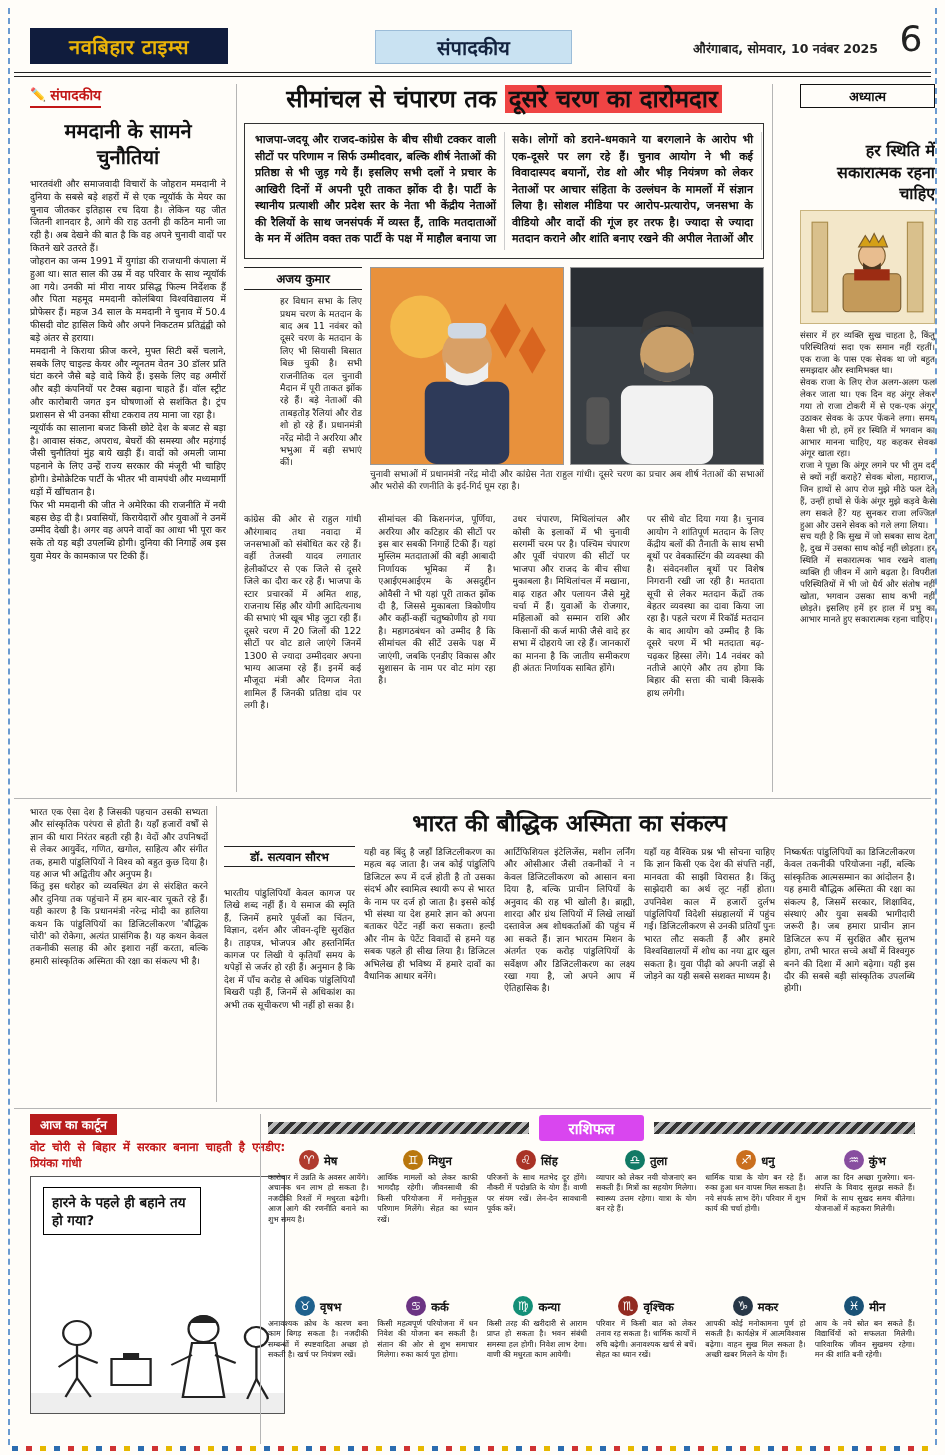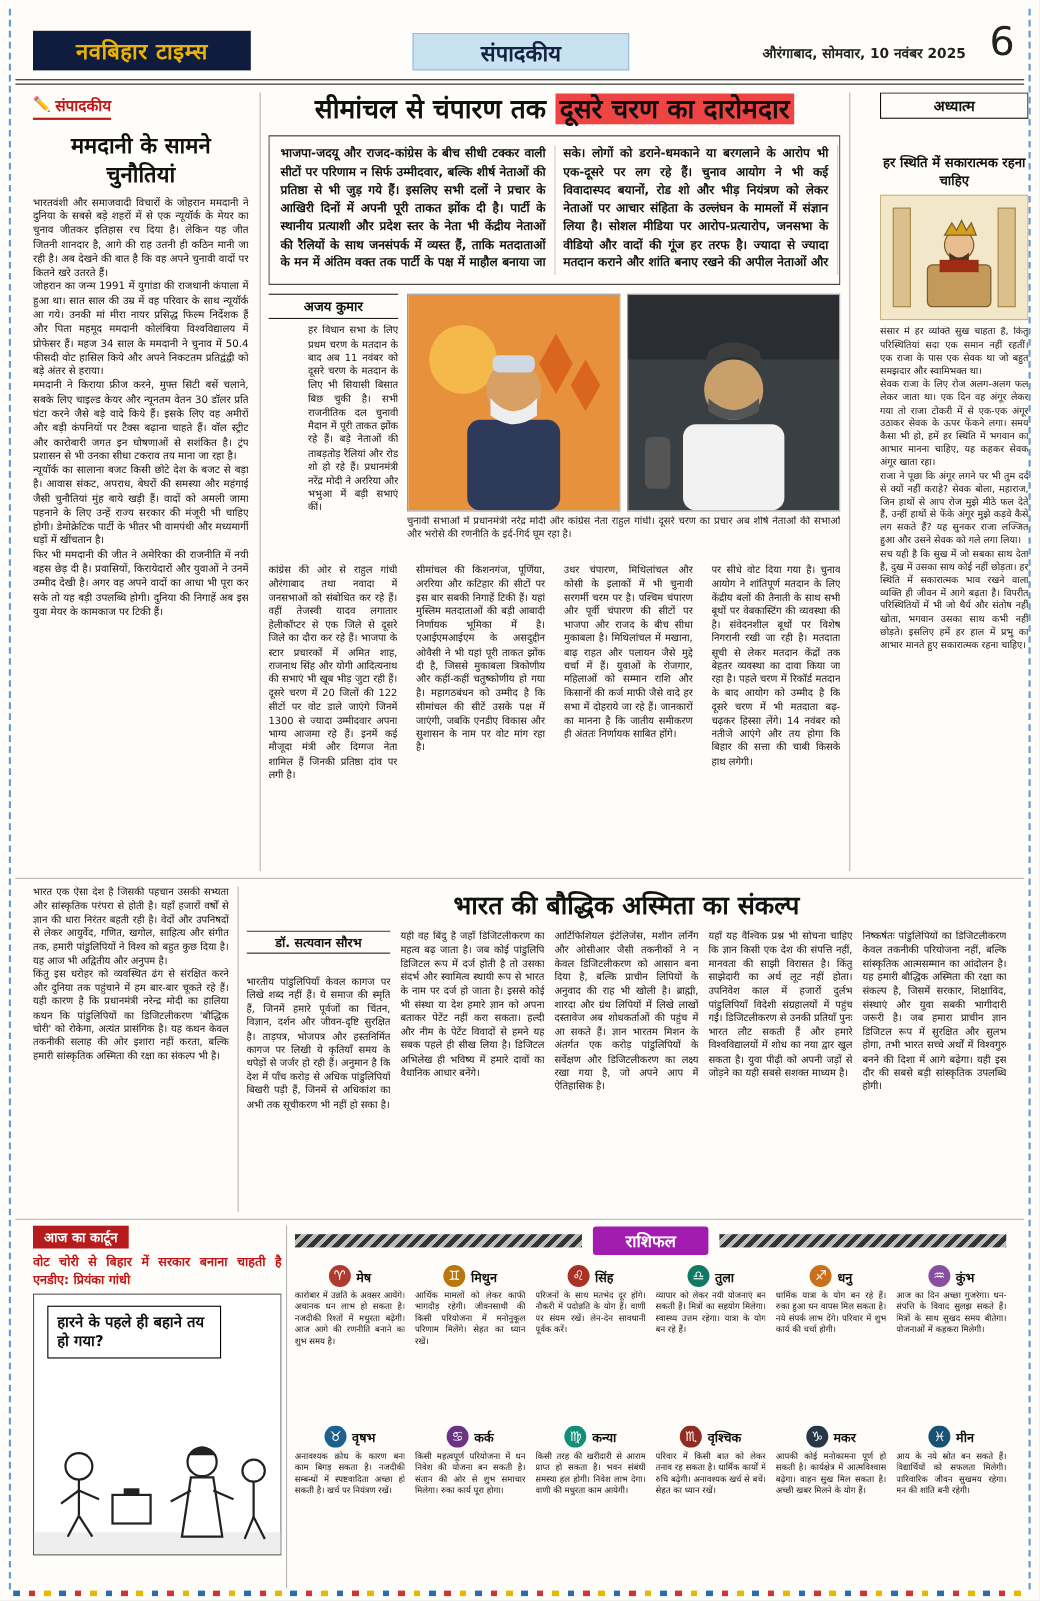--- a/index.html
+++ b/index.html
@@ -43,44 +43,44 @@
   .col1-text{flex:1;overflow:hidden;}
   .photos-wrap{flex:1;display:flex;flex-direction:column;}
   .photo-row{display:flex;gap:6px;height:198px;}
   .photo{flex:1;position:relative;overflow:hidden;border:1px solid #999;}
   .caption{font-size:9px;line-height:1.3;margin-top:4px;color:#222;text-align:justify;overflow:hidden;}
   .cols4{display:flex;gap:17px;margin-top:8px;height:266px;}
   .cols4 > div{flex:1;overflow:hidden;}
   
   .right-col{left:800px;top:84px;width:135px;height:708px;overflow:hidden;}
   .spir-label{border:1.5px solid #111;font-weight:bold;font-size:13px;text-align:center;padding:2px 0;margin-bottom:5px;}
-  .spir-head{font-size:12px;font-weight:bold;text-align:center;line-height:1.35;margin-bottom:5px;margin-top:32px;}
+  .spir-head{font-size:16px;font-weight:bold;text-align:right;line-height:1.35;margin-bottom:5px;margin-top:32px;}
   .illus{height:112px;background:#f3e7c9;border:1px solid #c9b47f;margin-bottom:6px;overflow:hidden;}
   .spir-body{font-size:8.6px;line-height:1.38;text-align:justify;white-space:pre-line;height:500px;overflow:hidden;}
   
   .mid-left{left:30px;top:806px;width:178px;height:296px;overflow:hidden;}
   .mid-right{left:224px;top:806px;width:691px;height:296px;overflow:hidden;}
   .mid-headline{font-size:23px;font-weight:bold;text-align:center;}
   .mid-cols{display:flex;gap:9px;margin-top:8px;height:252px;}
   .mid-cols > div{flex:1;overflow:hidden;}
   .author{border-top:1.5px solid #222;border-bottom:1.5px solid #222;font-weight:bold;font-size:11.5px;
         text-align:center;padding:2px 0;margin-bottom:20px;}
   
-  .cartoon{left:30px;top:1114px;width:226px;height:330px;overflow:hidden;}
+  .cartoon{left:30px;top:1114px;width:255px;height:330px;overflow:hidden;}
   .cartoon-label{display:inline-block;color:#fff;font-weight:bold;font-size:12px;padding:2px 10px;}
   .cartoon-caption{color:#c21717;font-weight:bold;font-size:11.5px;line-height:1.35;margin:5px 0;text-align:justify;}
   .cartoon-box{border:1px solid #555;height:236px;position:relative;background:#fff;}
   .bubble{border:1.5px solid #000;padding:5px 8px;font-weight:bold;font-size:13.5px;line-height:1.35;
         width:140px;margin:10px 0 0 12px;background:#fff;position:relative;z-index:2;}
   .cartoon-svg{position:absolute;left:0;bottom:0;width:100%;height:150px;}
   
   .horoscope{left:268px;top:1114px;width:647px;height:330px;overflow:hidden;}
   .h-header{display:flex;align-items:center;gap:10px;height:28px;}
   .h-deco{flex:1;height:12px;background:repeating-linear-gradient(135deg,#333 0 4px,#bbb 4px 8px);}
-  .h-band{background:#a21caf;color:#fff;font-weight:bold;font-size:15px;padding:3px 30px;border-radius:3px;}
+  .h-band{background:#d946ef;color:#fff;font-weight:bold;font-size:15px;padding:3px 30px;border-radius:3px;}
   .h-grid{display:grid;grid-template-columns:repeat(6,1fr);gap:8px 9px;margin-top:8px;}
   .sign-cell{height:138px;overflow:hidden;}
   .sign-head{display:flex;align-items:center;justify-content:center;gap:5px;margin-bottom:3px;}
   .sign-icon{width:20px;height:20px;border-radius:50%;color:#fff;font-size:12px;display:flex;
         align-items:center;justify-content:center;flex:none;}
   .sign-name{font-weight:bold;font-size:11.5px;}
   .sign-text{font-size:7.7px;line-height:1.35;text-align:justify;overflow:hidden;height:110px;}
   .pencil{font-size:13px;}
 </style>
 </head>

